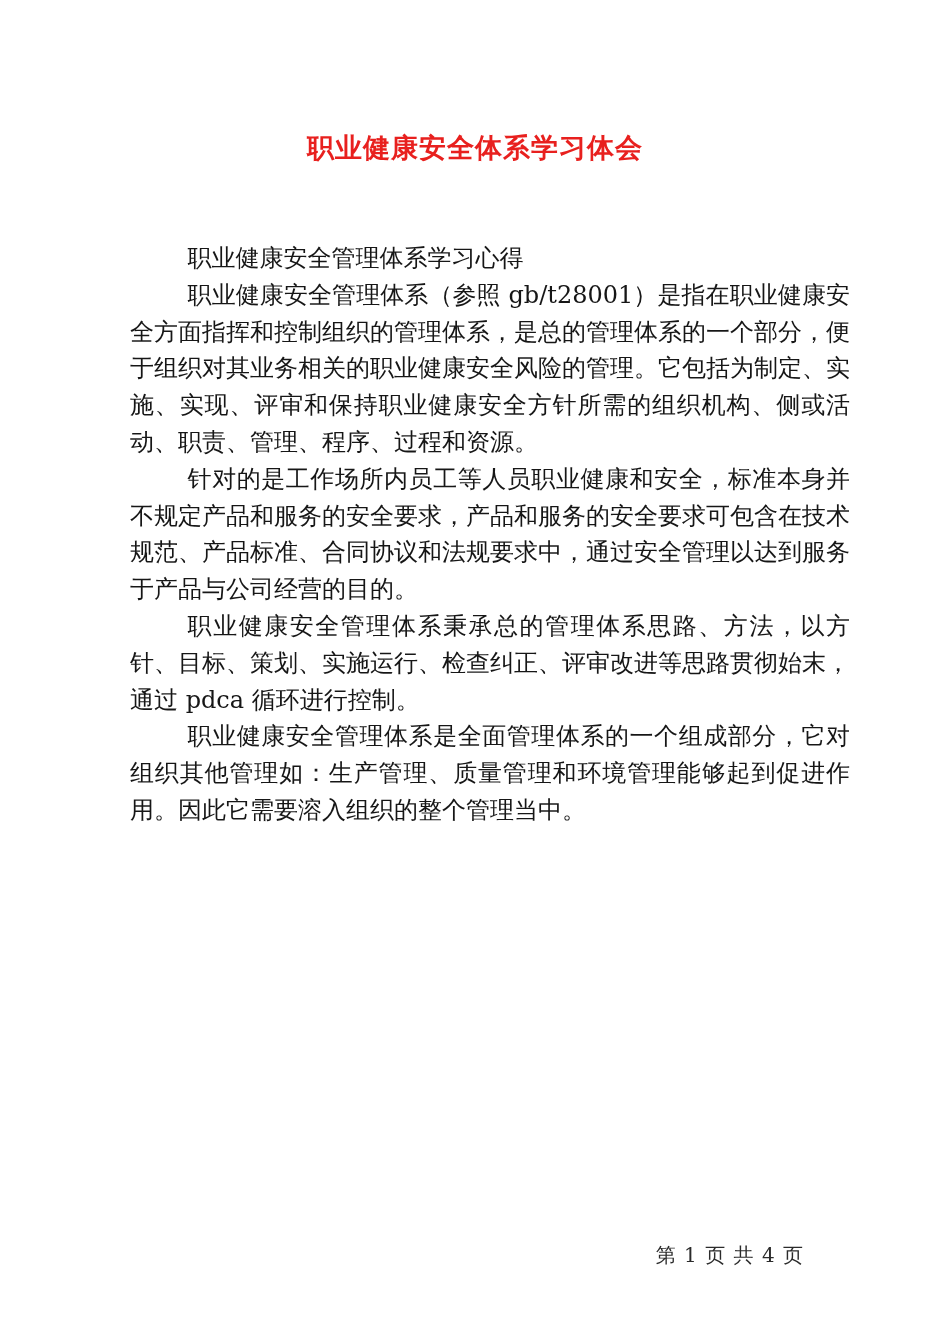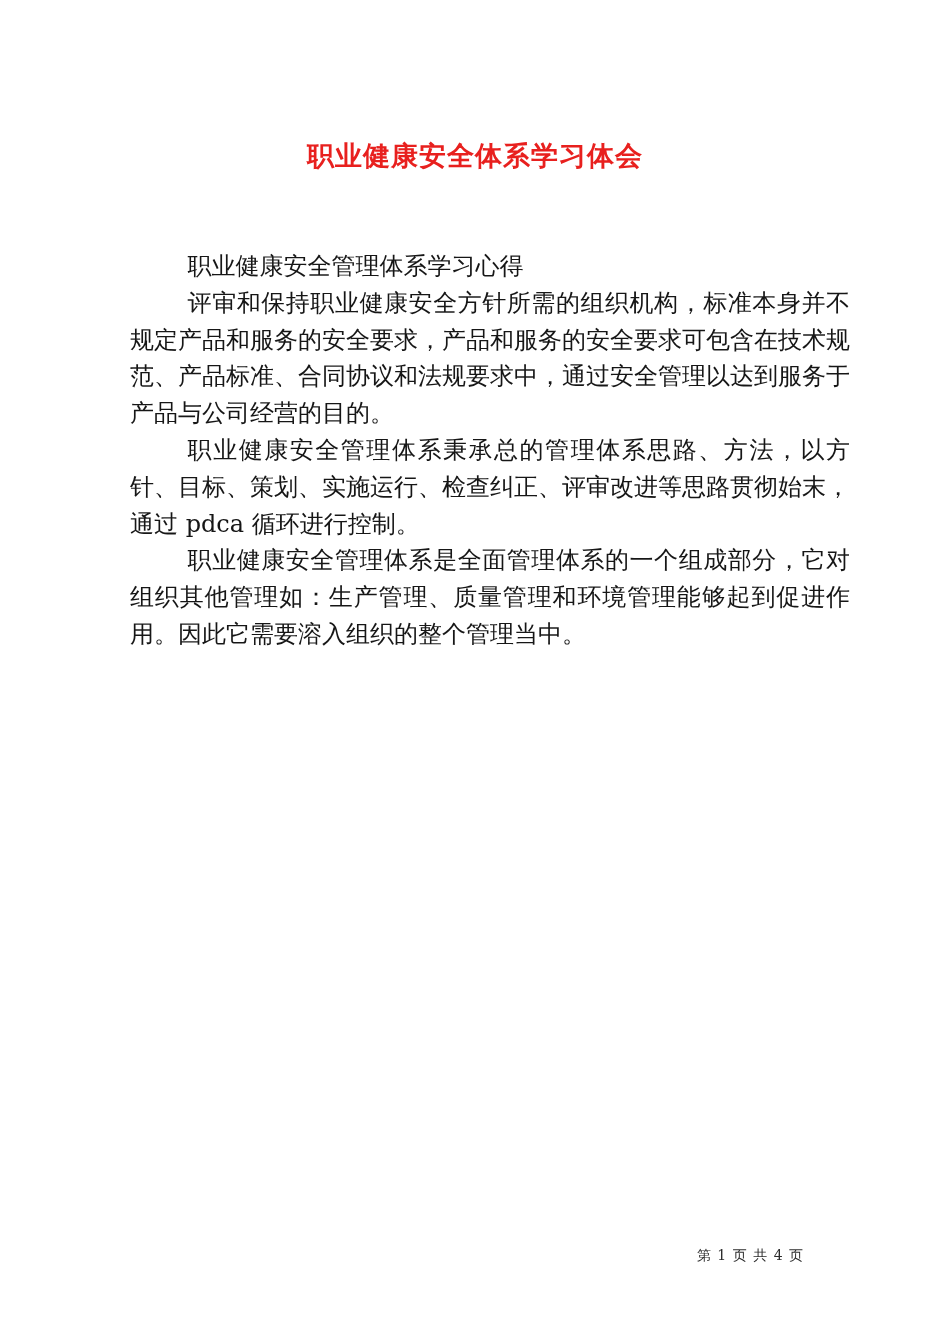--- a/index.html
+++ b/index.html
@@ -10,21 +10,21 @@
   .page {
     position: relative;
     width: 950px;
     height: 1344px;
     background: #ffffff;
     overflow: hidden;
     font-family: "DejaVu Serif", "Liberation Serif", serif;
     color: #161616;
   }
   .doc-title {
-    margin: 12px;
+    margin: 4px;
     padding-top: 124px;
     text-align: center;
     font-size: 27px;
     line-height: 40px;
     font-weight: 700;
     color: #e8201e;
     letter-spacing: 1px;
   }
   .content {
     margin: 72px 100px 0 130px;
@@ -35,36 +35,37 @@
   }
   .content p {
     margin: 0;
     padding: 0;
     text-indent: 2.4em;
   }
   .page-footer {
     position: absolute;
     right: 146px;
     bottom: 80px;
-    font-size: 14px;
+    font-size: 20px;
     line-height: 18px;
     color: #2b2b2b;
     letter-spacing: 1px;
     text-align: right;
   }
 </style>
 </head>
 <body>
 
 <div class="page">
 
   <h1 class="doc-title">职业健康安全体系学习体会</h1>
 
   <div class="content">
     <p>职业健康安全管理体系学习心得</p>
-    <p>评审和保持职业健康安全方针所需的组织机构，标准本身并不规定产品和服务的安全要求，产品和服务的安全要求可包含在技术规范、产品标准、合同协议和法规要求中，通过安全管理以达到服务于产品与公司经营的目的。</p>
+    <p>职业健康安全管理体系（参照 gb/t28001）是指在职业健康安全方面指挥和控制组织的管理体系，是总的管理体系的一个部分，便于组织对其业务相关的职业健康安全风险的管理。它包括为制定、实施、实现、评审和保持职业健康安全方针所需的组织机构、侧或活动、职责、管理、程序、过程和资源。</p>
+    <p>针对的是工作场所内员工等人员职业健康和安全，标准本身并不规定产品和服务的安全要求，产品和服务的安全要求可包含在技术规范、产品标准、合同协议和法规要求中，通过安全管理以达到服务于产品与公司经营的目的。</p>
     <p>职业健康安全管理体系秉承总的管理体系思路、方法，以方针、目标、策划、实施运行、检查纠正、评审改进等思路贯彻始末，通过 pdca 循环进行控制。</p>
     <p>职业健康安全管理体系是全面管理体系的一个组成部分，它对组织其他管理如：生产管理、质量管理和环境管理能够起到促进作用。因此它需要溶入组织的整个管理当中。</p>
   </div>
 
   <div class="page-footer">第 1 页 共 4 页</div>
 
 </div>
 
 </body></html>

